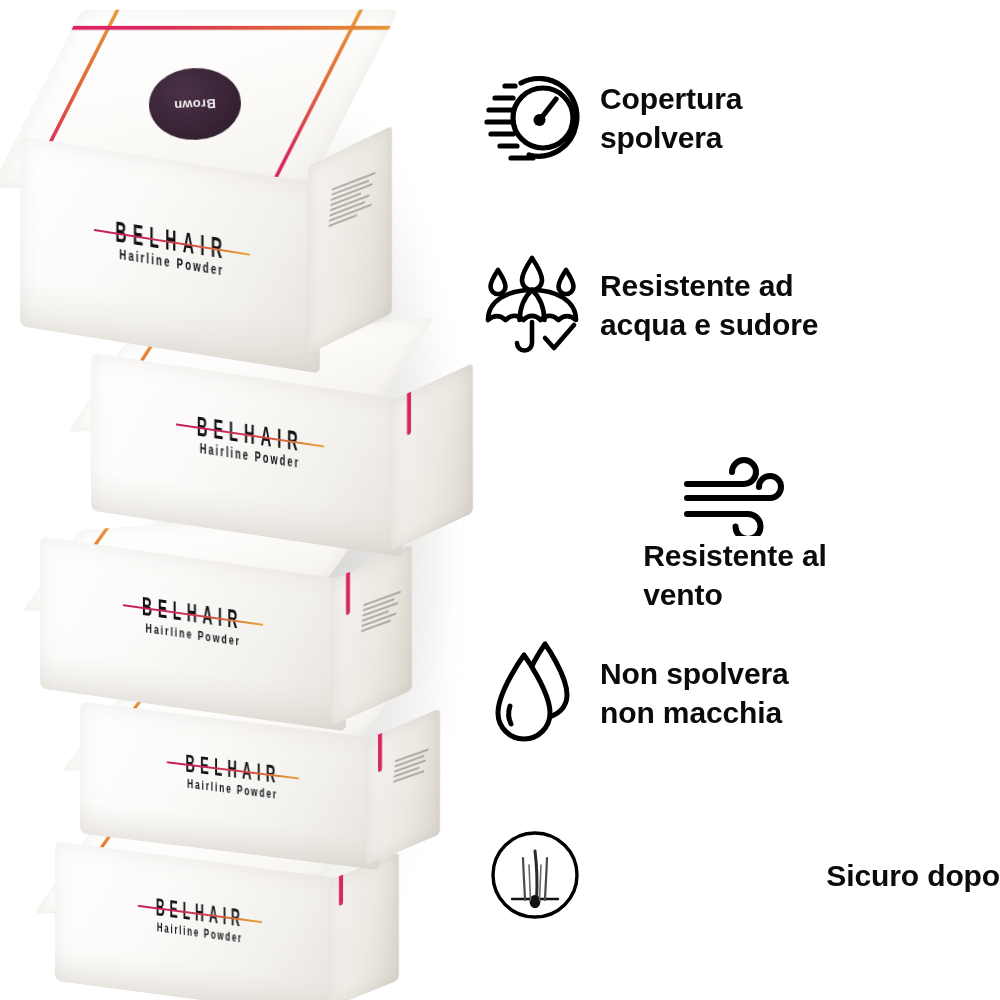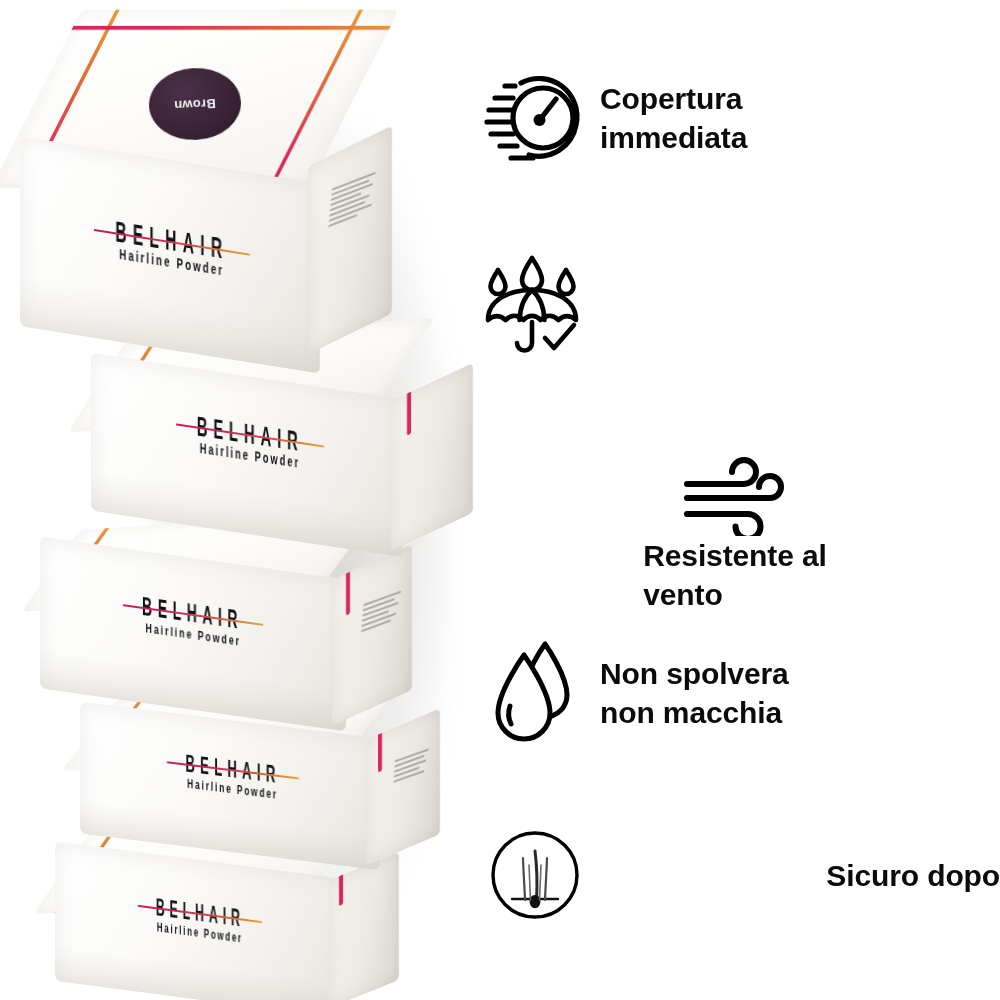--- a/index.html
+++ b/index.html
@@ -357,21 +357,21 @@
           <path d="M12 25 H30"></path>
           <path d="M6 37 H28"></path>
           <path d="M4 49 H27"></path>
           <path d="M8 61 H30"></path>
           <path d="M17 73 H34"></path>
           <path d="M28 85 H50"></path>
         </svg>
       </div>
       <div class="feature-text">
         <span>Copertura</span>
-        <span class="l2"> immediata</span>
+        <span class="l2"> spolvera</span>
       </div>
     </div>
 
     <div class="feature" style="top:250px; height:110px;">
       <div class="feature-icon">
         <svg width="106" height="106" viewBox="0 0 106 106" fill="none" stroke="#000" stroke-width="4.6" stroke-linecap="round" stroke-linejoin="round">
 
           <path d="M50 6 C50 6 40 21 40 28 a10 10 0 0 0 20 0 C60 21 50 6 50 6 Z"></path>
 
           <path d="M16 18 C16 18 8.5 29.5 8.5 34.5 a7.5 7.5 0 0 0 15 0 C23.5 29.5 16 18 16 18 Z"></path>
@@ -382,20 +382,24 @@
                    C88 63 82 63 76.5 68 C71 62.5 64 62.5 58.5 68
                    C53.5 62.5 46.5 62.5 41.5 68 C36 62.5 29 62.5 23.5 68
                    C18 63 12 63 6 68 Z"></path>
           <path d="M50 38 C41 46 38 57 37.5 68"></path>
           <path d="M50 38 C59 46 62 57 62.5 68"></path>
 
           <path d="M50 70 V91 a7.5 7.5 0 0 1-15 0"></path>
 
           <path d="M63 86 L72 96 L92 73"></path>
         </svg>
+      </div>
+      <div class="feature-text">
+        <span>Resistente ad</span>
+        <span class="l2">acqua e sudore</span>
       </div>
     </div>
 
     <div class="feature" style="top:452px; height:100px;flex-direction:column;">
       <div class="feature-icon">
         <svg width="106" height="84" viewBox="0 0 106 84" fill="none" stroke="#000" stroke-width="6" stroke-linecap="round" stroke-linejoin="round">
           <path d="M5 32 H62 a12 12 0 1 0 -12 -12"></path>
           <path d="M5 46 H88 a11 11 0 1 0 -11 -11"></path>
           <path d="M5 62 H66 a12.5 12.5 0 1 1 -12.5 12.5"></path>
         </svg>

